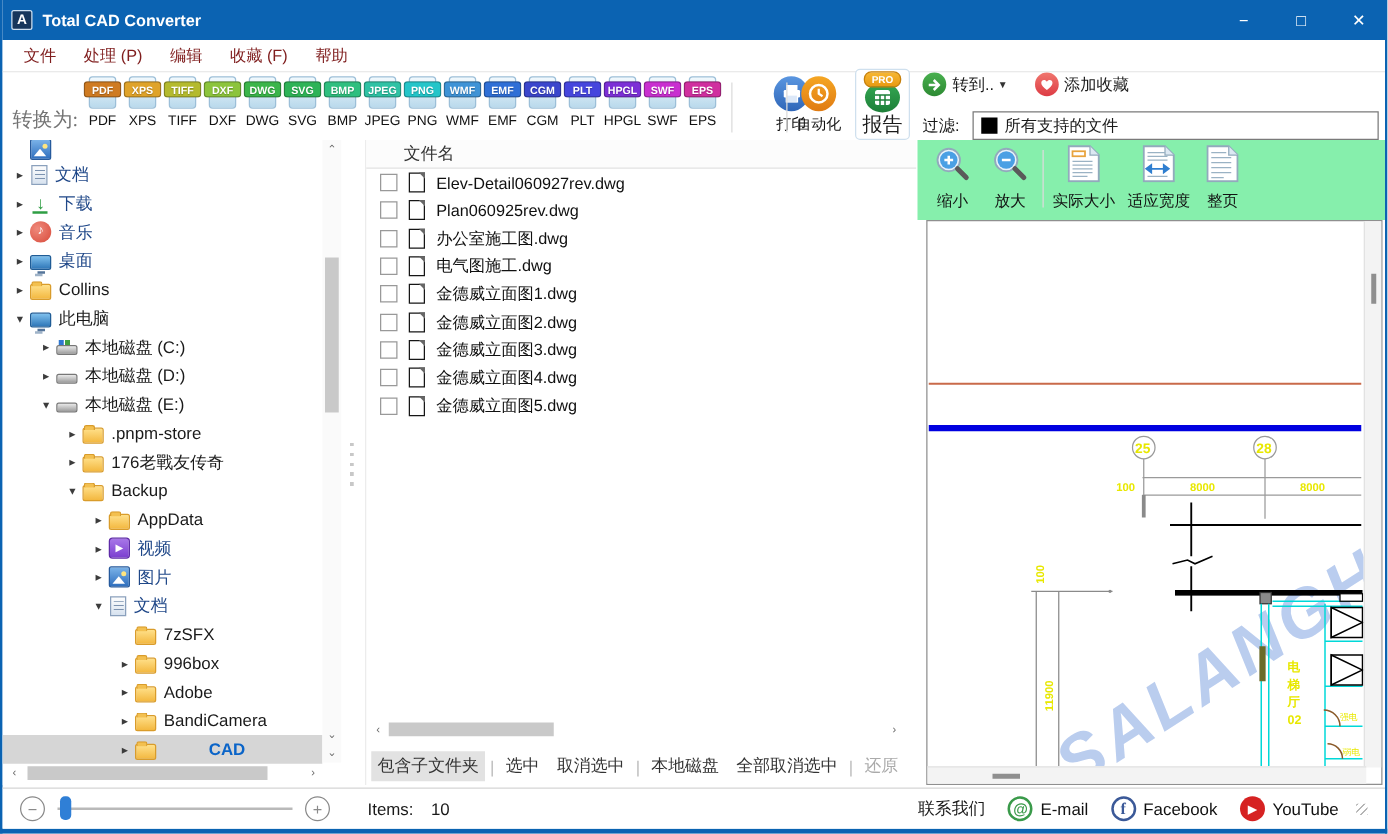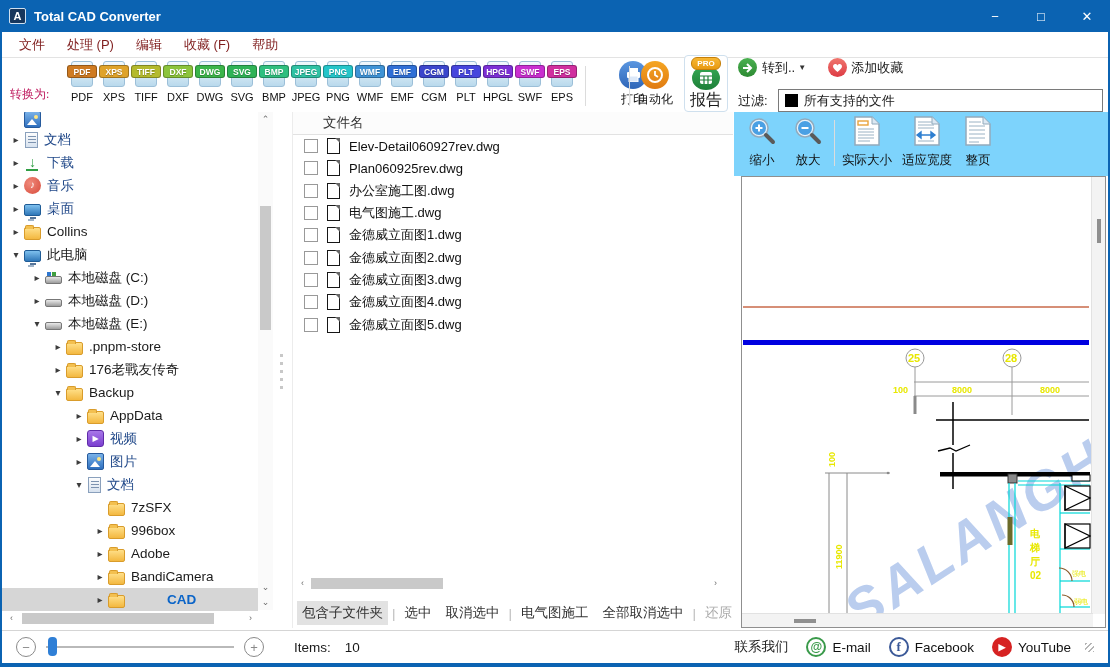--- a/index.html
+++ b/index.html
@@ -15,21 +15,21 @@
     font:bold 11px/14px "Liberation Sans",sans-serif;text-align:center;border-radius:2px;}
   .title-text{color:#fff;font-size:13px;font-weight:bold;margin-left:8px;}
   .win-controls{margin-left:auto;display:flex;height:32px;}
   .win-btn{width:46px;height:32px;color:#fff;font-size:13px;display:flex;align-items:center;justify-content:center;}
   
   .menubar{position:absolute;left:0;top:32px;width:100%;height:26px;background:#fff;border-bottom:1px solid #e3e3e3;display:flex;align-items:center;}
   .menu-item{padding:0 11px;font-size:13px;color:#7f1d1d;}
   .menu-item:first-child{margin-left:6px;}
   
   .toolbar{position:absolute;left:0;top:58px;width:100%;height:54px;background:#fff;}
-  .convert-label{position:absolute;left:8px;top:28px;font-size:12px;color:#be185d;font-family:Liberation Serif, serif;}
+  .convert-label{position:absolute;left:8px;top:28px;font-size:16px;color:#737373;font-family:Liberation Serif, serif;}
   .fmt-row{position:absolute;left:64px;top:2px;display:flex;}
   .fmt-cell{width:32px;display:flex;flex-direction:column;align-items:center;}
   .fmt-ico{position:relative;width:30px;height:28px;}
   .fmt-page{position:absolute;left:4px;top:1px;width:22px;height:26px;background:linear-gradient(#f2f9fd,#b9d9ec);
     border:1px solid #9cbfd8;border-radius:3px;}
   .fmt-banner{position:absolute;left:0;top:5px;width:30px;height:13px;border-radius:3px;color:#fff;
     font-size:8.5px;font-weight:bold;line-height:12px;text-align:center;border:1px solid rgba(0,0,0,.28);
     text-shadow:0 1px 1px rgba(0,0,0,.3);}
   .fmt-label{font-size:11px;color:#111;margin-top:3px;}
   .tb-sep{position:absolute;top:8px;width:1px;height:40px;background:#dcdcdc;}
@@ -91,21 +91,21 @@
   .fico{width:13px;height:16px;border:1.5px solid #161616;background:#fff;margin-left:9px;flex:none;position:relative;}
   .fico::after{content:"";position:absolute;right:-1px;top:-1px;border-left:5px solid transparent;border-top:5px solid #666;}
   .fname{font-size:13px;margin-left:9px;color:#101010;}
   .fl-footer{position:absolute;left:0;bottom:1px;width:100%;height:28px;display:flex;align-items:center;
     font-size:13.5px;color:#333;white-space:nowrap;overflow:hidden;padding-left:2px;}
   .fl-footer .fbtn{padding:3px 5px;margin:0 2px;}
   .fl-footer .fbtn.active{background:#e2e2e2;}
   .fl-footer .fbtn.disabled{color:#aaa;}
   .fl-footer .fsep{color:#bbb;margin:0 2px;}
   
-  .pv-toolbar{position:absolute;left:732px;top:112px;width:376px;height:64px;background:#7dd3fc;}
+  .pv-toolbar{position:absolute;left:732px;top:112px;width:376px;height:64px;background:#86efac;}
   .pv-btn{position:absolute;top:4px;display:flex;flex-direction:column;align-items:center;}
   .pv-btn .lbl{font-size:12.5px;color:#111;margin-top:2px;}
   .pv-sep{position:absolute;left:100px;top:8px;width:1px;height:46px;background:#dcdcdc;}
   .canvas{position:absolute;left:739px;top:176px;width:365px;height:452px;border:1px solid #8f8f8f;background:#fff;}
   .cv-vscroll{position:absolute;right:0;top:0;width:14px;height:437px;background:#f3f3f3;border-left:1px solid #e2e2e2;}
   .cv-vthumb{position:absolute;left:5px;top:42px;width:4px;height:24px;background:#8f8f8f;}
   .cv-hscroll{position:absolute;left:0;bottom:0;width:351px;height:14px;background:#f3f3f3;border-top:1px solid #e2e2e2;}
   .cv-hthumb{position:absolute;left:52px;top:5px;width:22px;height:4px;background:#8f8f8f;}
   
   .statusbar{position:absolute;left:0;bottom:0;width:100%;height:33px;border-top:1px solid #d5d5d5;background:#fff;
@@ -501,21 +501,21 @@
       <div class="arrow" style="left:0">‹</div>
       <div class="hthumb" style="left:16px;width:132px;"></div>
       <div class="arrow" style="right:4px">›</div>
     </div>
     <div class="fl-footer">
         <span class="fbtn active">包含子文件夹</span>
         <span class="fsep">|</span>
         <span class="fbtn">选中</span>
         <span class="fbtn">取消选中</span>
         <span class="fsep">|</span>
-        <span class="fbtn">电气图施工</span>
+        <span class="fbtn">本地磁盘</span>
         <span class="fbtn">全部取消选中</span>
         <span class="fsep">|</span>
         <span class="fbtn disabled">还原</span>
       </div>
   </div>
 
   <div class="pv-toolbar">
     <div class="pv-btn" style="left:12px">
       <span>
         <svg width="32" height="30" viewBox="0 0 32 30">

